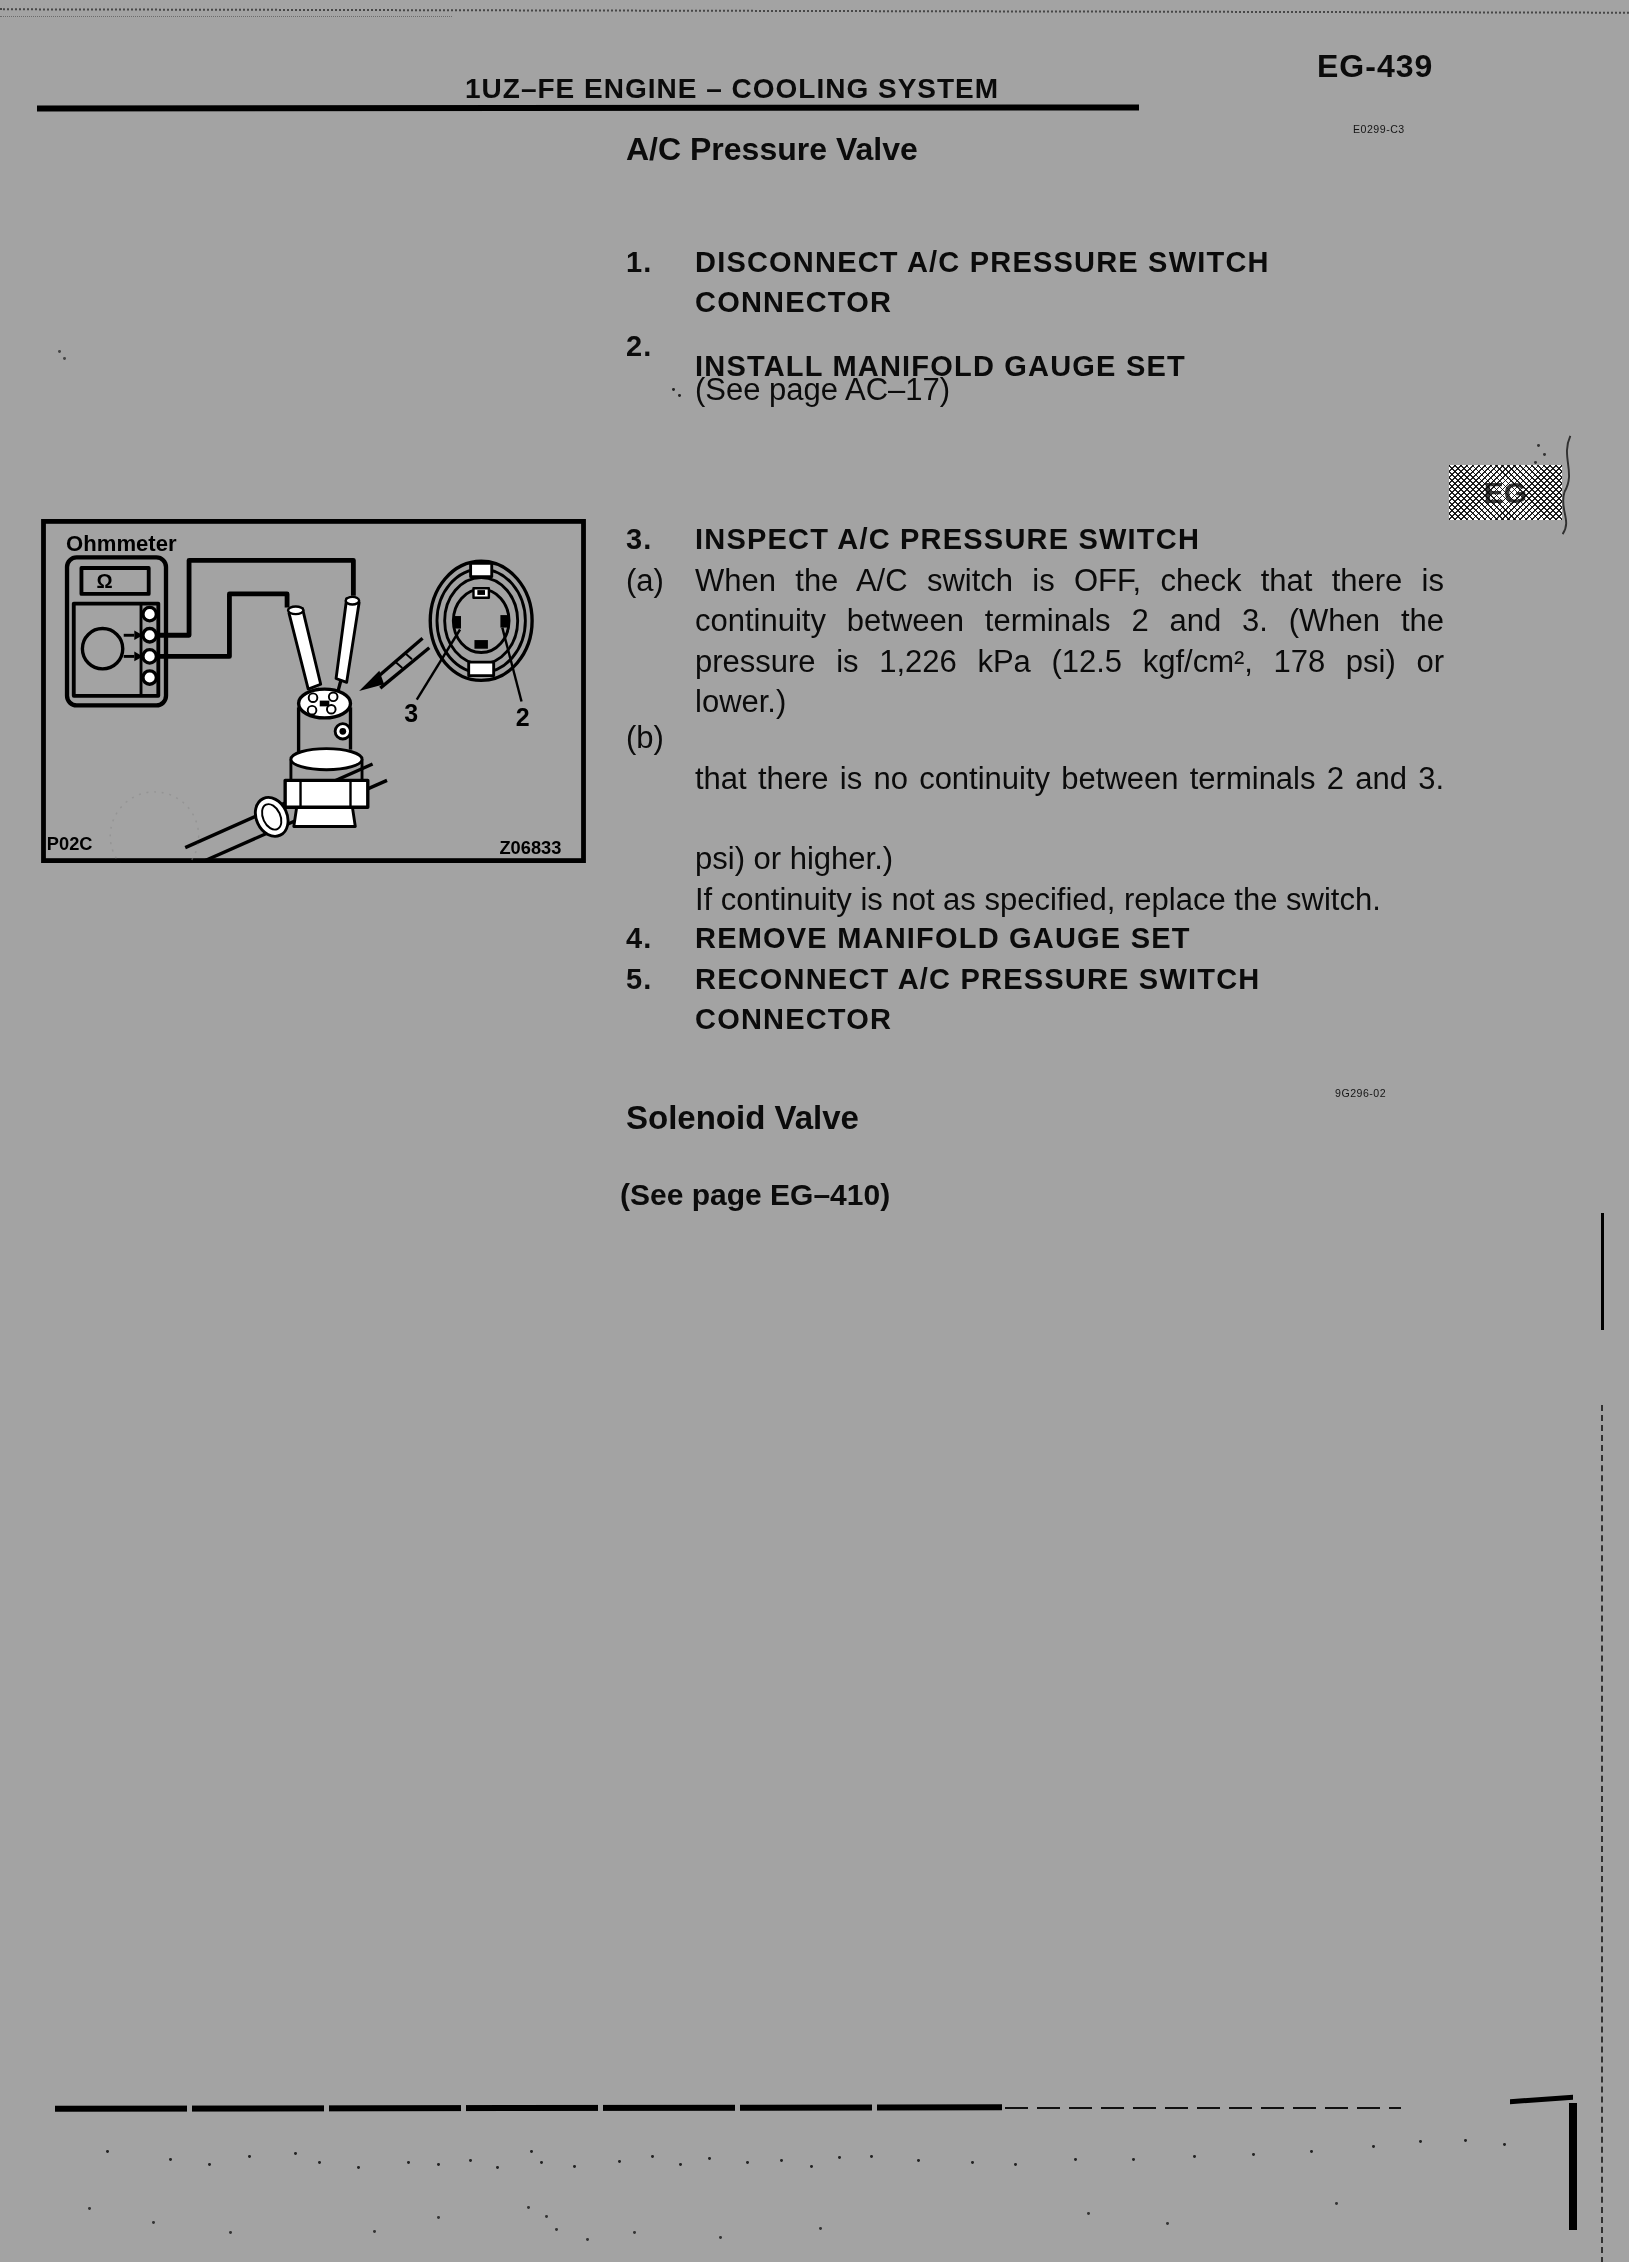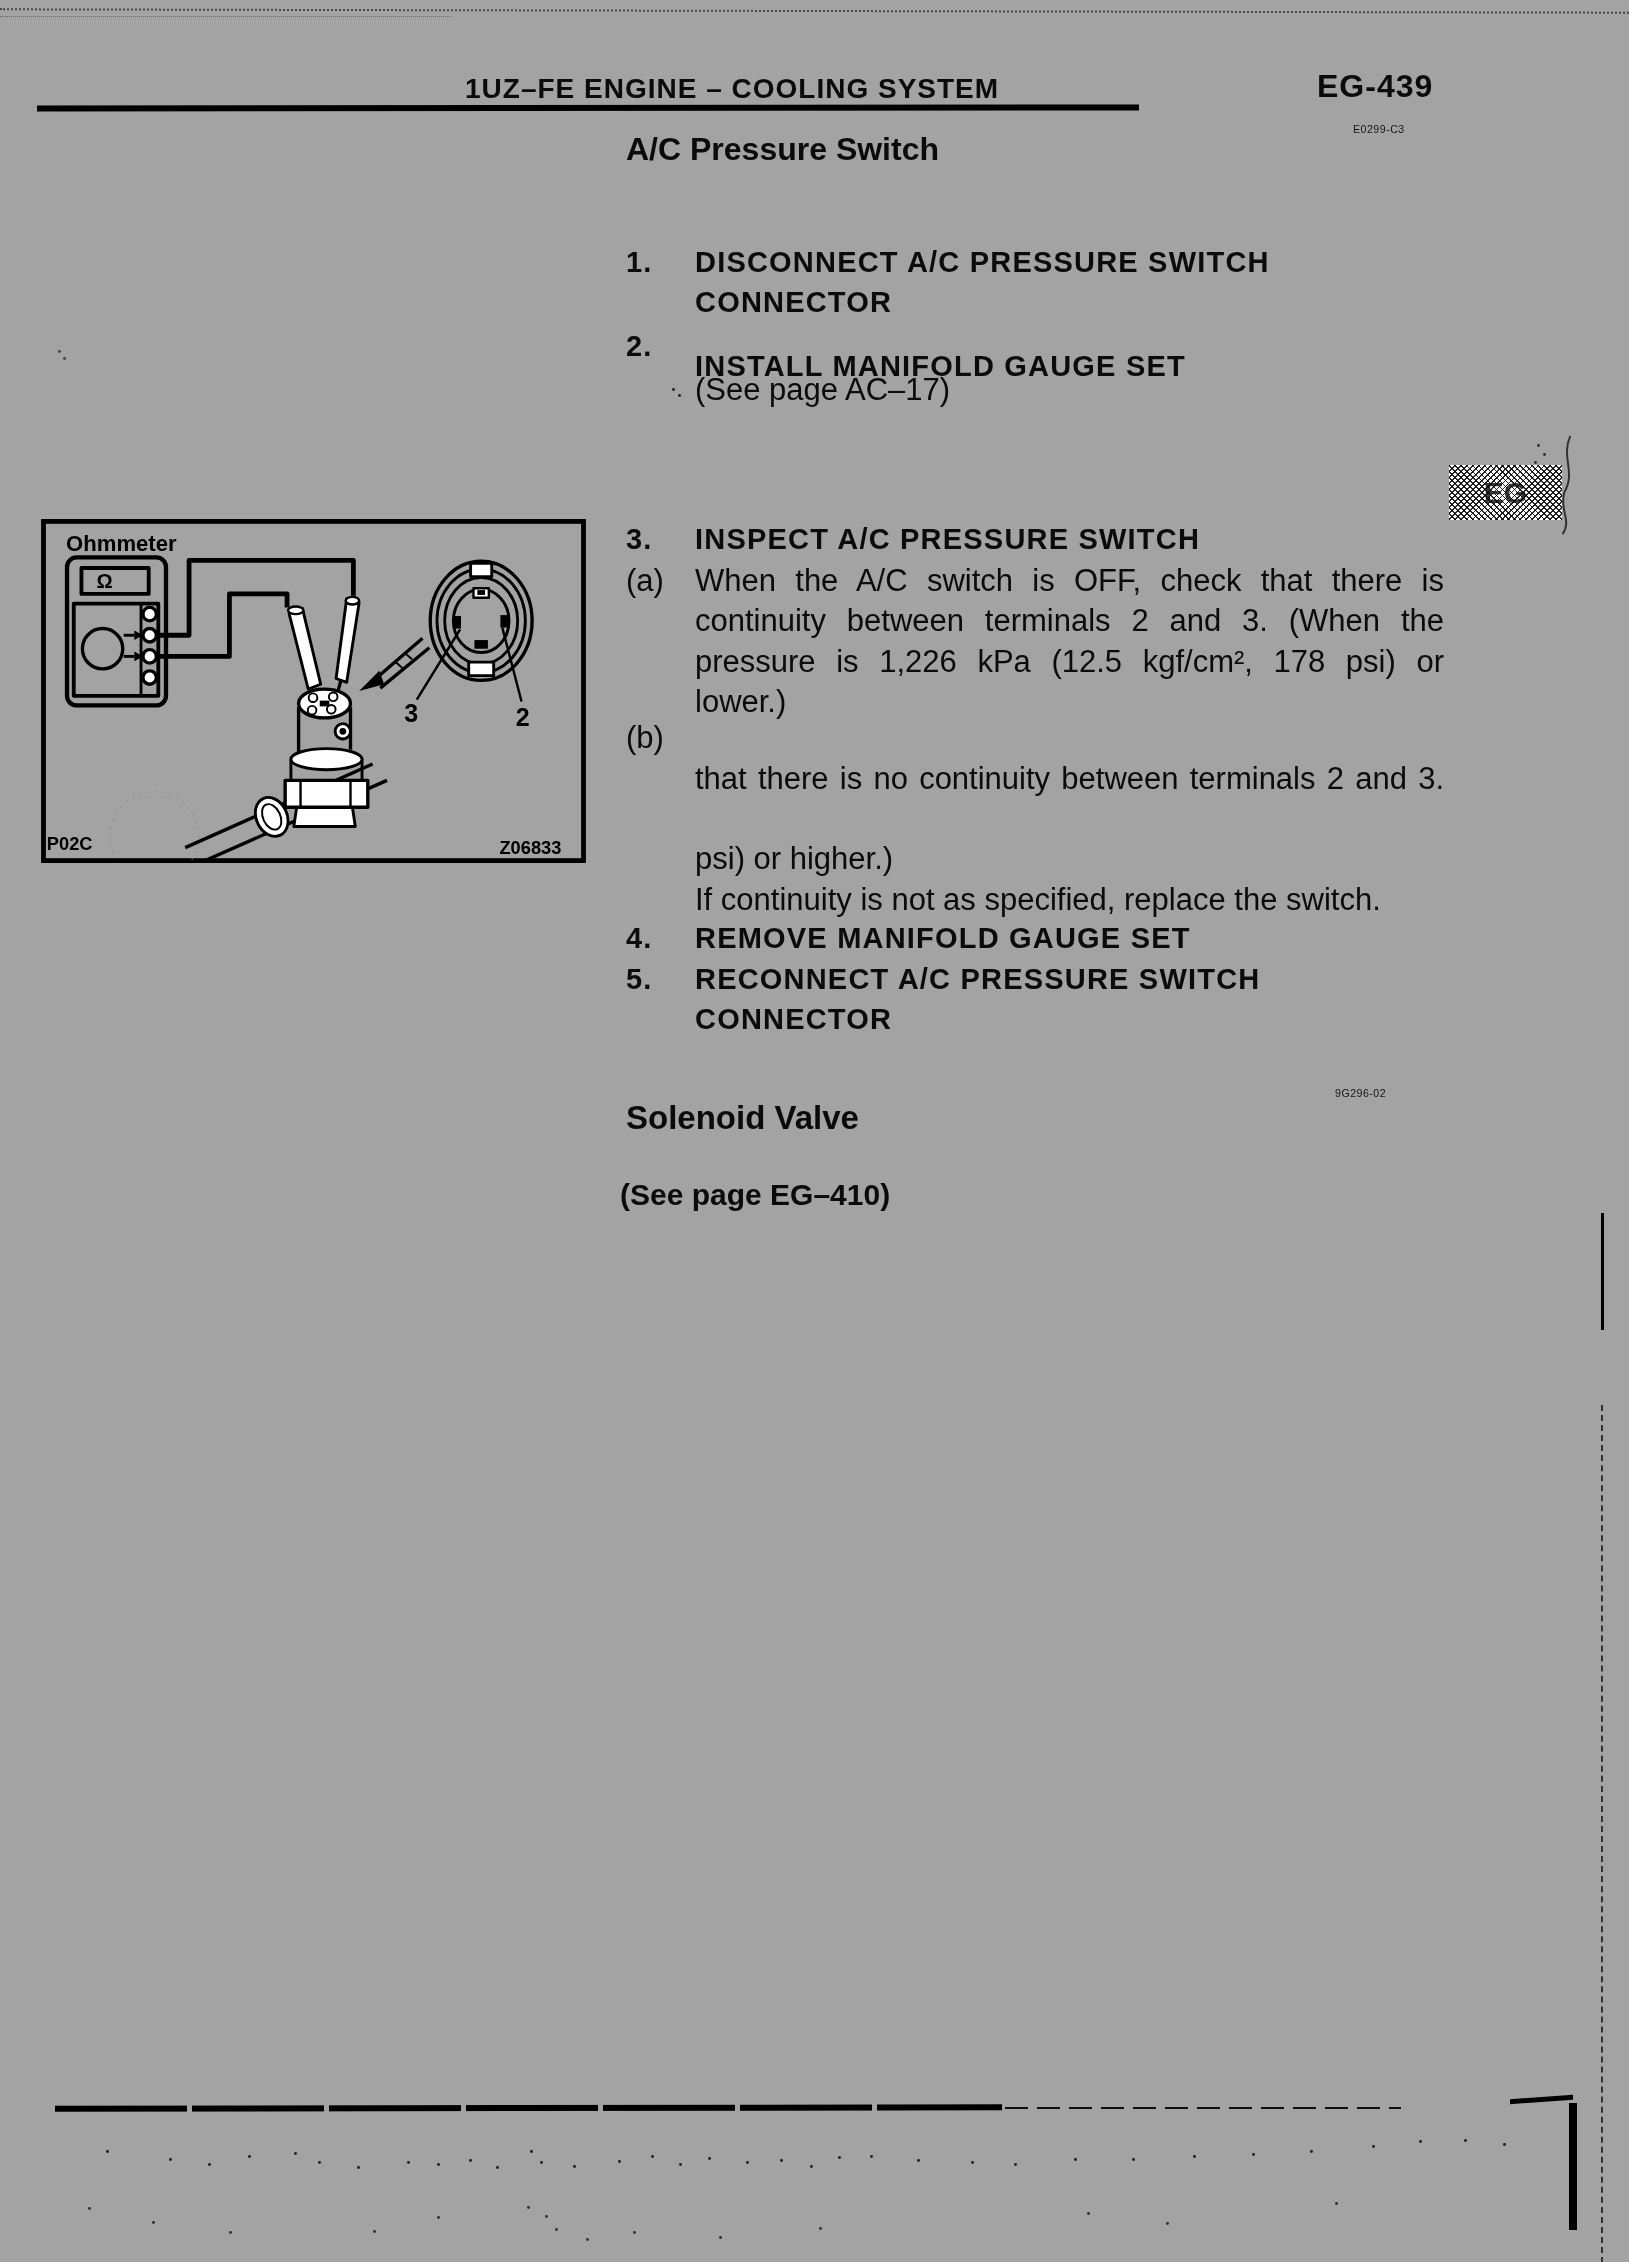--- a/index.html
+++ b/index.html
@@ -1,21 +1,21 @@
 <!DOCTYPE html>
 <html><head>
 <meta charset="utf-8">
 <style>
   html,body{margin:0;padding:0;background:#e8e8e8;}
   .page{position:relative;width:1629px;height:2262px;background:#a3a3a3;overflow:hidden;
         font-family:"Liberation Sans",sans-serif;color:#0b0b0b;}
   .abs{position:absolute;}
   
   .h-title{left:465px;top:73px;font-size:28px;font-weight:bold;letter-spacing:1px;white-space:nowrap;}
-  .h-page{left:1317px;top:48px;font-size:32px;font-weight:bold;letter-spacing:1px;margin-top:20px;}
+  .h-page{left:1317px;top:48px;font-size:32px;font-weight:bold;letter-spacing:1px;}
   .h-rule{left:37px;top:105px;width:1102px;height:5.8px;background:#000;transform:rotate(-0.06deg);}
   .pcode{font-size:10.6px;font-weight:normal;letter-spacing:0.5px;color:#151515;}
   
   .sec-title{left:626px;top:131px;font-size:32px;font-weight:bold;white-space:nowrap;}
   .sec-head{left:626px;top:184px;font-size:35px;font-weight:bold;letter-spacing:1.4px;white-space:nowrap;}
   
   .cap{font-size:29px;font-weight:bold;letter-spacing:1.2px;line-height:1;white-space:nowrap;}
   .bodyl{font-size:31px;font-weight:normal;line-height:1;white-space:nowrap;}
   .j{width:749px;white-space:normal;text-align:justify;text-align-last:justify;}
   .numcol{left:626px;}
@@ -67,21 +67,21 @@
 
   <div class="abs noise-top1"></div>
   <div class="abs noise-top2"></div>
   <div class="abs speckles"></div>
 
   <div class="abs h-title">1UZ–FE ENGINE – COOLING SYSTEM</div>
   <div class="abs h-page">EG-439</div>
   <div class="abs h-rule"></div>
   <div class="abs pcode" style="left:1353px;top:123px;">E0299-C3</div>
 
-  <div class="abs sec-title">A/C Pressure Switch</div>
+  <div class="abs sec-title">A/C Pressure Valve</div>
 
   <div class="abs cap numcol" style="top:248px;">1.</div>
   <div class="abs cap txtcol" style="top:248px;">DISCONNECT A/C PRESSURE SWITCH</div>
   <div class="abs cap txtcol" style="top:288px;">CONNECTOR</div>
 
   <div class="abs cap numcol" style="top:332px;">2.</div>
   <div class="abs cap txtcol" style="top:352px;">INSTALL MANIFOLD GAUGE SET</div>
   <div class="abs bodyl txtcol" style="top:374px;">(See page AC–17)</div>
 
   <div class="abs figbox">

